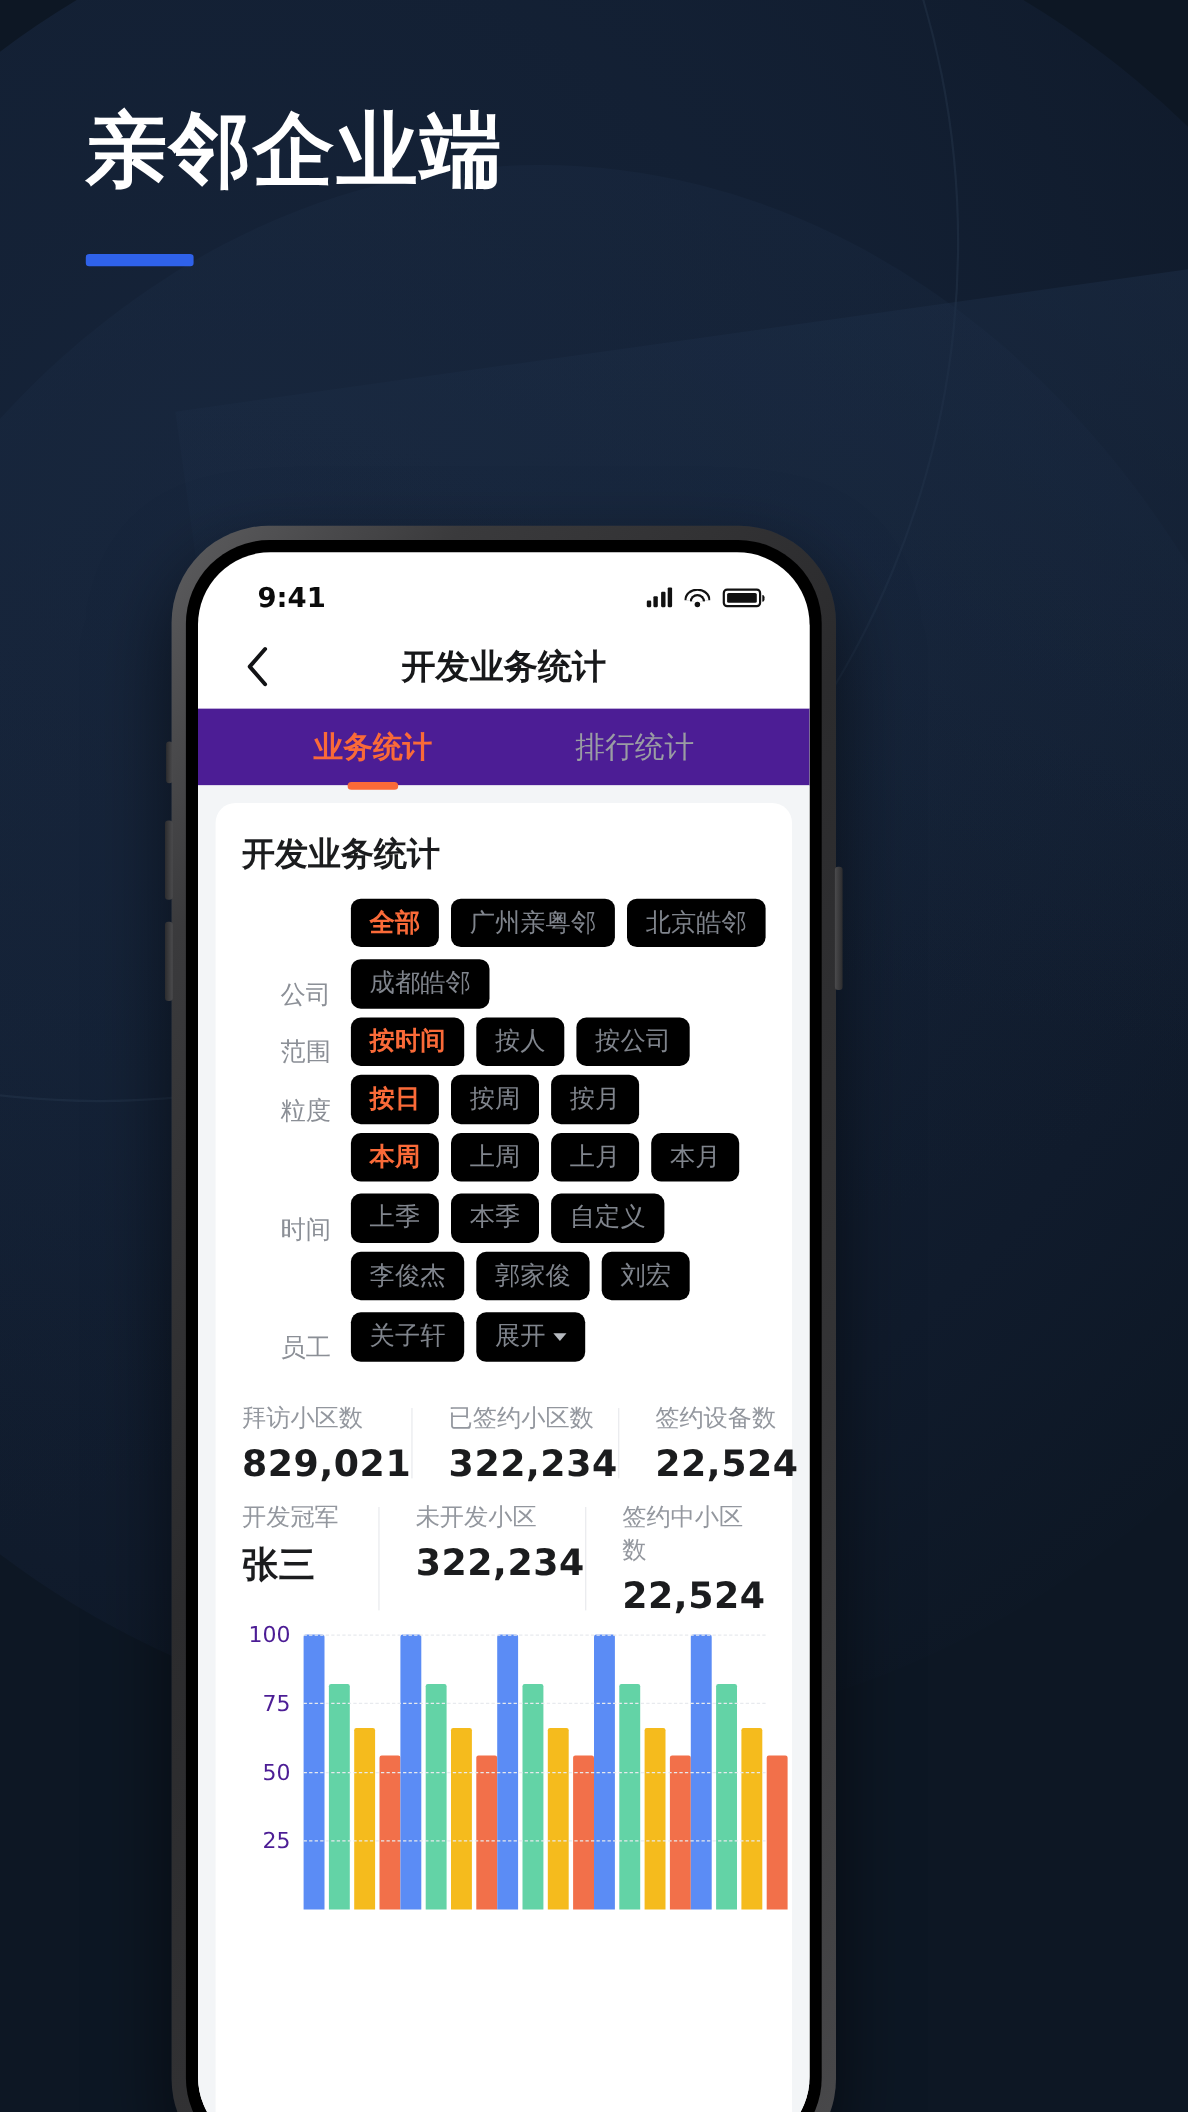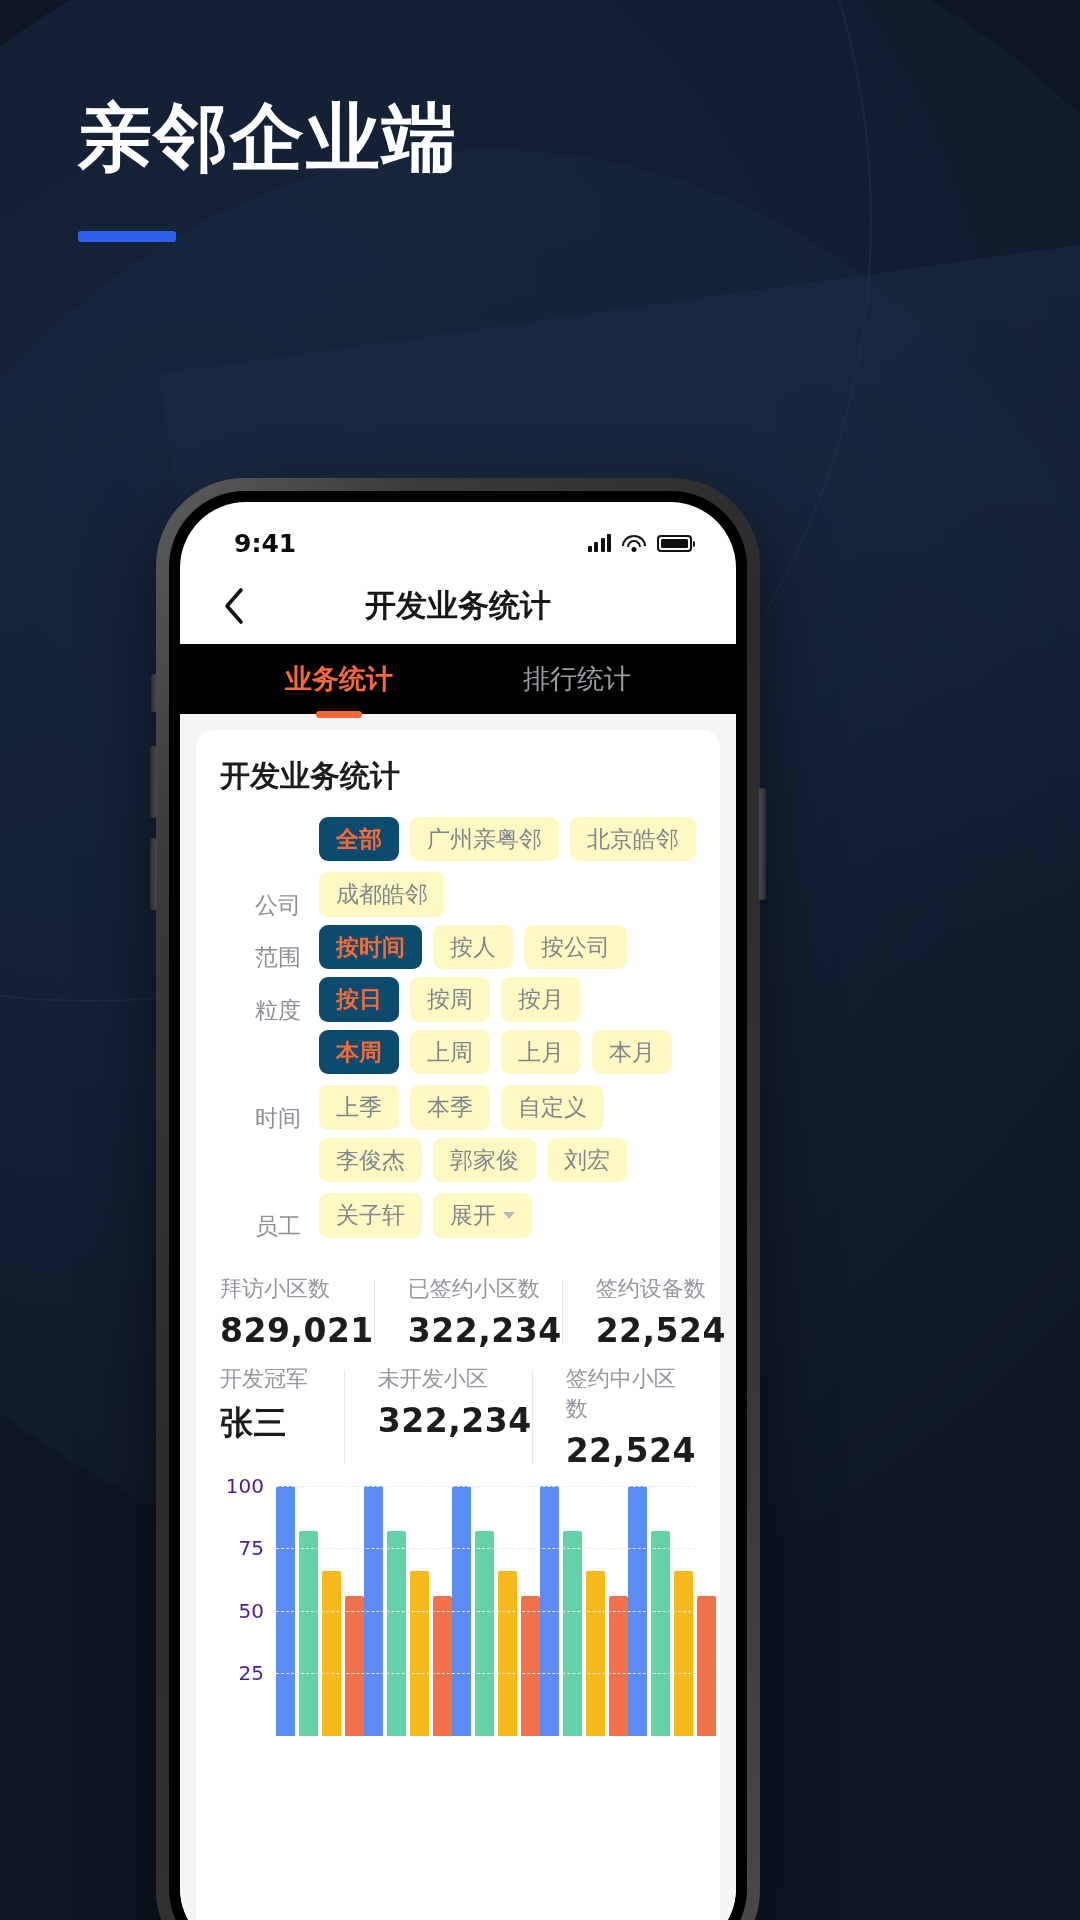--- a/index.html
+++ b/index.html
@@ -174,21 +174,21 @@
     font-size:31px;
     font-weight:700;
     color:#17181a;
     pointer-events:none;
   }
 
   
   .tabs {
     height:70px;
     display:flex;
-    background:#000000;
+    background:#4c1d95;
     padding:0 40px;
   }
   .tab {
     flex:1;
     display:flex; flex-direction:column;
     align-items:center; justify-content:center;
     position:relative;
     cursor:pointer;
   }
   .tab-label { font-size:27px; color:#9a9da3; font-weight:400; }
@@ -234,31 +234,31 @@
     padding-top:11px;
     line-height:1;
   }
   .chips {
     display:flex;
     flex-wrap:wrap;
     gap:11px;
     flex:1;
   }
   .chip {
-    background:#fef9c3;
+    background:#000000;
     color:#80858d;
     border-radius:9px;
     padding:9px 17px;
     font-size:23px;
     line-height:1.15;
     white-space:nowrap;
     cursor:pointer;
   }
   .chip.sel {
-    background:#0c4a6e;
+    background:#000000;
     color:#fa6a38;
     font-weight:700;
   }
   .chip.expand {
     display:flex; align-items:center; gap:7px;
   }
   .caret {
     width:0;height:0;
     border-left:6px solid transparent;
     border-right:6px solid transparent;

